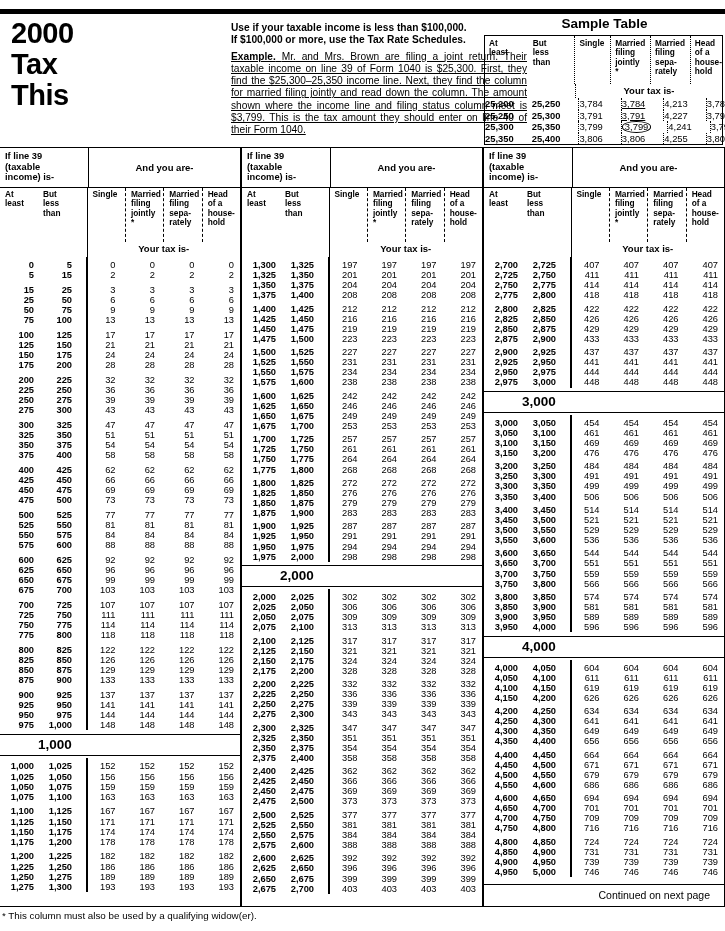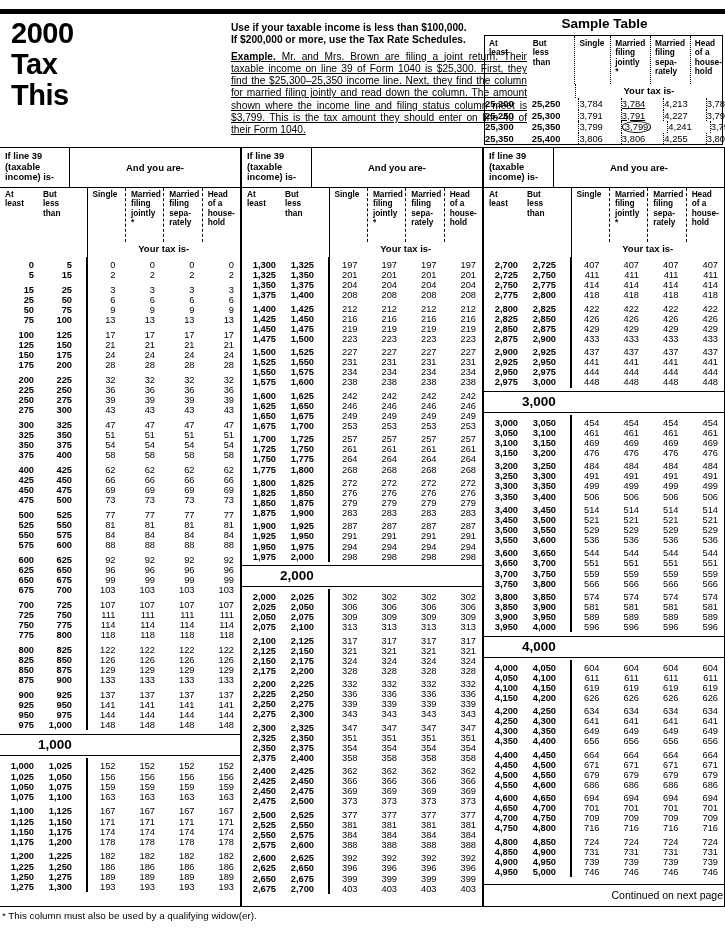--- a/index.html
+++ b/index.html
@@ -40,21 +40,21 @@
     box-sizing:border-box; display:flex;
     border-top:1.5px solid #000; border-bottom:1.5px solid #000; border-right:1.5px solid #000;
   }
   .block { flex:1 1 0; overflow:hidden; position:relative; }
   .block + .block { border-left:2px solid #000; }
   .block:nth-child(1) { --gap:4.6px; }
   .block:nth-child(2) { --gap:3.2px; }
   .block:nth-child(3) { --gap:3.2px; }
 
   .bh-top { display:flex; border-bottom:1.5px solid #000; height:40px; box-sizing:border-box; }
-  .bh-inc { width:70px; box-sizing:border-box; border-right:1.5px solid #000; font-weight:bold;
+  .bh-inc { width:89px; box-sizing:border-box; border-right:1.5px solid #000; font-weight:bold;
             font-size:9.3px; line-height:10.6px; padding:3px 0 0 5px; white-space:pre-line; }
   .bh-are { flex:1; display:flex; align-items:center; justify-content:center; font-weight:bold; font-size:9.5px; }
   .bh-mid { display:flex; height:54px; }
   .bh-inc2 { width:87.5px; box-sizing:border-box; border-right:1.5px solid #000; display:flex; }
   .hc { font-size:8.3px; font-weight:bold; line-height:9.3px; padding:2px 0 0 5px; white-space:pre-line; box-sizing:border-box; }
   .hc-at { width:40px; }
   .hc-but { flex:1; padding-left:3px; }
   .bh-sts { flex:1; display:flex; }
   .st { flex:1 1 0; border-left:1px dashed #000; box-sizing:border-box; }
   .st:first-child { border-left:none; }
@@ -68,38 +68,38 @@
   .sbody::before { content:""; position:absolute; left:86px; top:0; bottom:0; width:1.5px; background:#000; }
   .grp { margin-bottom:var(--gap); }
   .row { display:flex; height:10.1px; line-height:10.2px; font-size:9.3px; }
   .ci { text-align:right; font-weight:bold; box-sizing:border-box; }
   .ci.a { width:34px; }
   .ci.b { width:38px; margin-right:14px; }
   .ct { flex:1 1 0; text-align:right; padding-right:10px; box-sizing:border-box; }
   .ct:last-child { padding-right:6px; }
 
   .continued { position:absolute; left:484px; right:0; bottom:0; height:22px; box-sizing:border-box;
-               border-top:1.5px solid #000; text-align:right; font-size:10.5px; padding:4px 1px 0 0; background:#fff; }
+               border-top:1.5px solid #000; text-align:right; font-size:10.5px; padding:4px 14px 0 0; background:#fff; }
   .footnote { position:absolute; left:2px; top:910px; font-size:9.8px; }
 </style>
 </head>
 <body>
 
 <div class="page">
   <div class="topbar"></div>
 
   <div class="title">
     <div>2000</div>
     <div>Tax</div>
     <div>This</div>
   </div>
 
   <div class="instr">
     <div class="bold-line">Use if your taxable income is less than $100,000.</div>
-    <div class="bold-line">If $200,000 or more, use the Tax Rate Schedules.</div>
+    <div class="bold-line">If $100,000 or more, use the Tax Rate Schedules.</div>
     <div class="example"><b>Example.</b> <span>Mr. and Mrs. Brown are filing a joint return. Their taxable income on line 39 of Form 1040 is $25,300. First, they find the $25,300–25,350 income line. Next, they find the column for married filing jointly and read down the column. The amount shown where the income line and filing status column meet is $3,799. This is the tax amount they should enter on line 40 of their Form 1040.</span></div>
   </div>
 
   <div class="sample">
     <div class="s-title">Sample Table</div>
     <div class="s-box">
       <div class="s-head" id="s-head">
           <div class="sh c1">At
 least</div>
           <div class="sh c2">But

